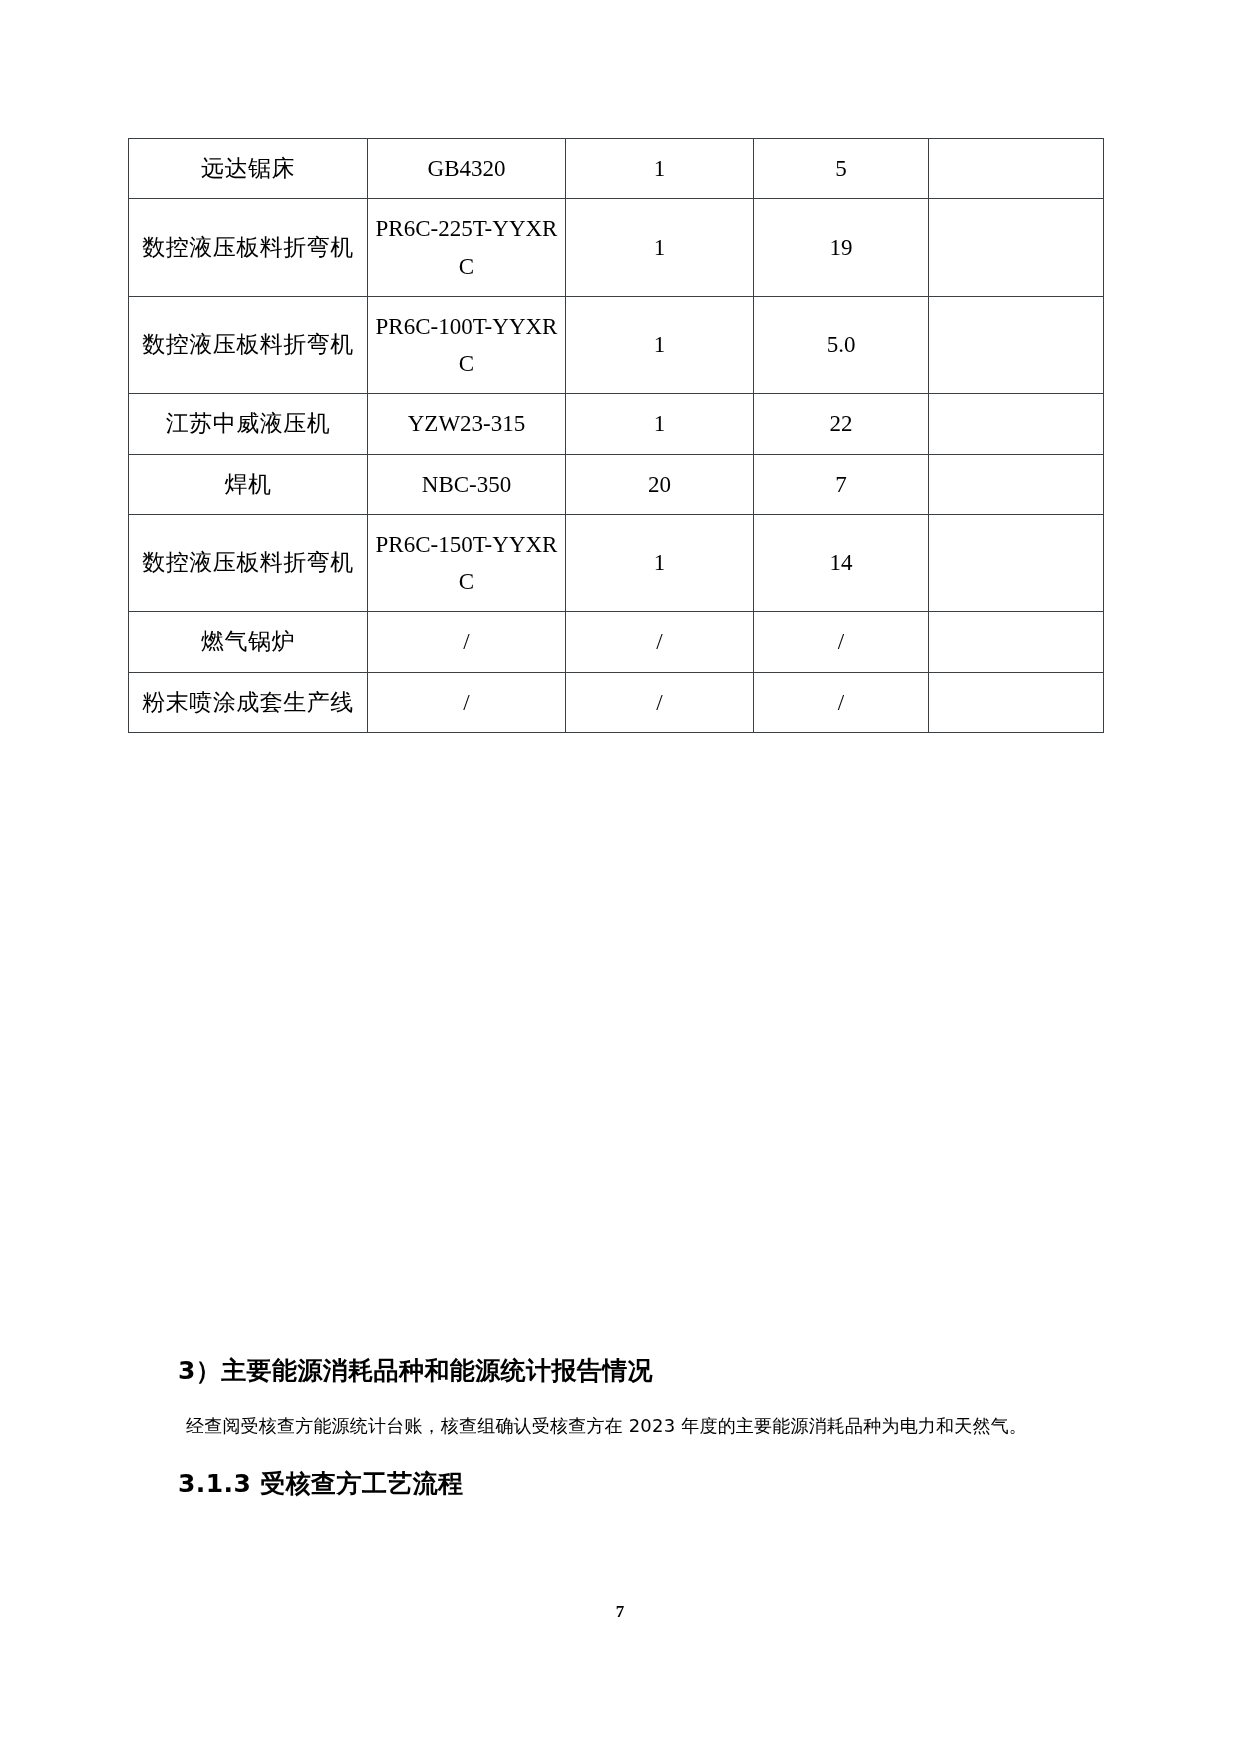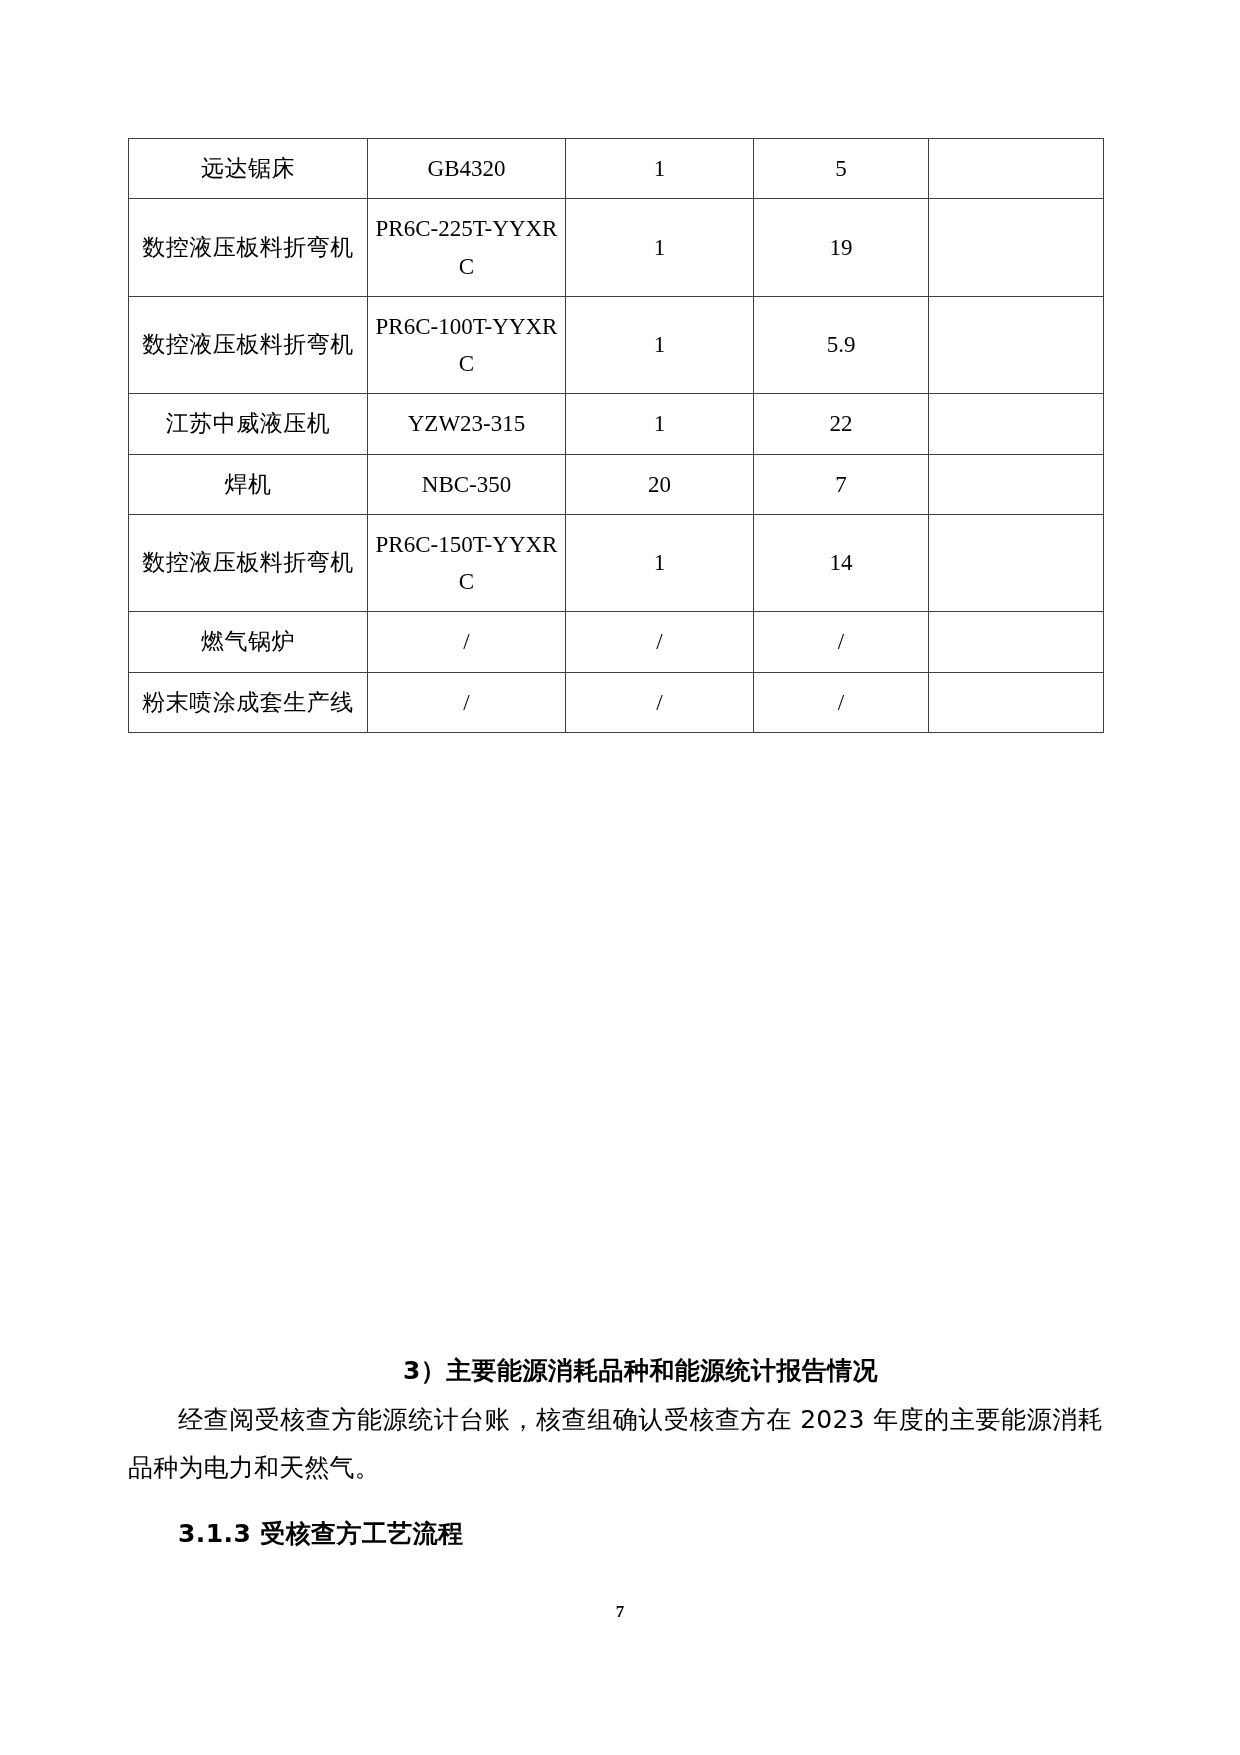--- a/index.html
+++ b/index.html
@@ -79,31 +79,30 @@
     top: 1352px;
     width: 975px;
   }
 
   .heading-3 {
     font-family: "DejaVu Sans", "Liberation Sans", sans-serif;
     font-weight: bold;
     font-size: 25px;
     line-height: 1.5;
     text-indent: 50px;
-    margin: 0 0 6px 0;
+    margin: 0 0 18px 0;
     letter-spacing: 0.4px;
-    text-align: center;
   }
 
   p.para {
     font-family: "DejaVu Sans", "Liberation Sans", sans-serif;
-    font-size: 25px;
+    font-size: 18px;
     line-height: 1.95;
     text-indent: 50px;
-    margin: 0;
+    margin: 8px;
     letter-spacing: 0.2px;
     text-align: justify;
   }
 
   .heading-sub {
     font-family: "DejaVu Sans", "Liberation Sans", sans-serif;
     font-weight: bold;
     font-size: 25px;
     line-height: 1.5;
     text-indent: 50px;
@@ -150,21 +149,21 @@
           <td class="name">数控液压板料折弯机</td>
           <td class="model">PR6C-225T-YYXRC</td>
           <td class="qty">1</td>
           <td class="power">19</td>
           <td class="blank"></td>
         </tr>
         <tr>
           <td class="name">数控液压板料折弯机</td>
           <td class="model">PR6C-100T-YYXRC</td>
           <td class="qty">1</td>
-          <td class="power">5.9</td>
+          <td class="power">5.0</td>
           <td class="blank"></td>
         </tr>
         <tr>
           <td class="name">江苏中威液压机</td>
           <td class="model">YZW23-315</td>
           <td class="qty">1</td>
           <td class="power">22</td>
           <td class="blank"></td>
         </tr>
         <tr>

